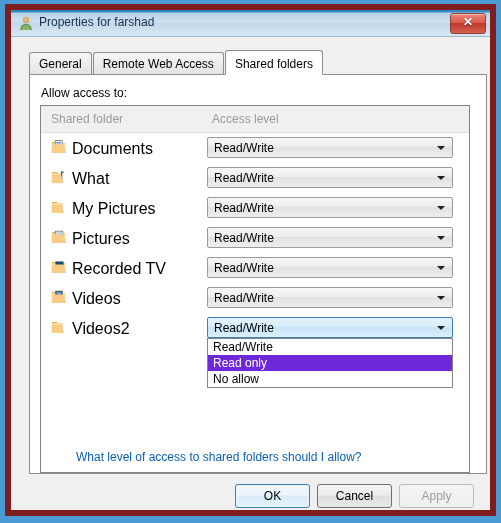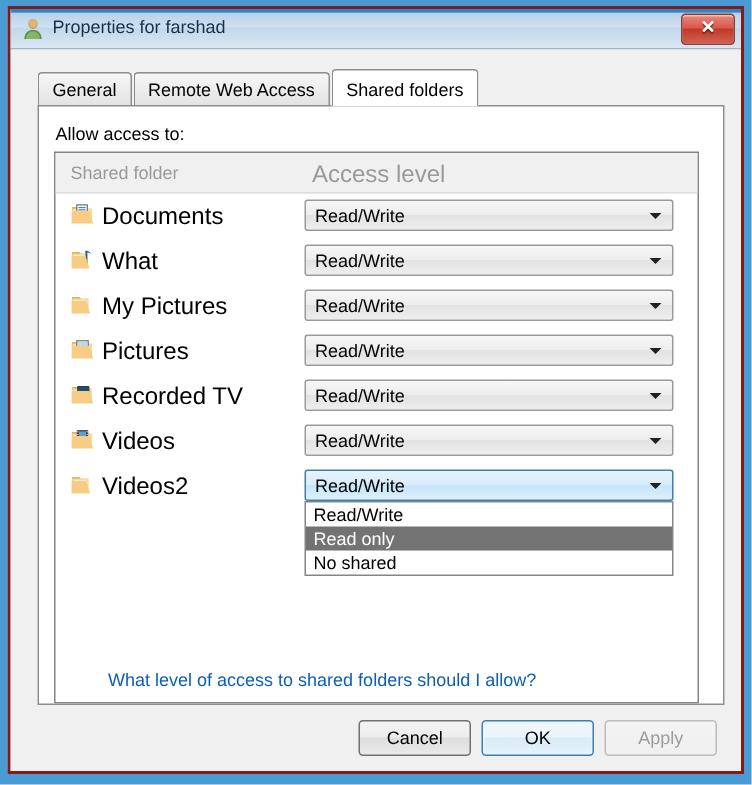--- a/index.html
+++ b/index.html
@@ -23,21 +23,21 @@
     height: 523px;
     background: #4a9ad4;
     box-sizing: border-box;
     padding: 4px 5px 7px 5px;
   }
   .aero-inner {
     position: relative;
     width: 100%;
     height: 100%;
     background: #f0f0f0;
-    border: 2px solid #7f1d1d;
+    border: 6px solid #7f1d1d;
     box-sizing: border-box;
     overflow: hidden;
   }
 
   
   .titlebar {
     position: relative;
     height: 27px;
     background: linear-gradient(to bottom,
        #2f86c5 0px, #2f86c5 2px,
@@ -156,21 +156,21 @@
   }
   .list-header .col-folder {
     position: absolute;
     left: 10px; top: 6px;
     font-size: 12px;
     color: #9a9a9a;
   }
   .list-header .col-access {
     position: absolute;
     left: 171px; top: 6px;
-    font-size: 16px;
+    font-size: 12px;
     color: #9a9a9a;
   }
   .rows {
     position: relative;
   }
   .row {
     position: relative;
     height: 30px;
   }
   .row .ficon {
@@ -231,21 +231,21 @@
   .dd-item {
     height: 16px;
     line-height: 16px;
     padding-left: 5px;
     font-size: 12px;
     color: #000000;
     white-space: nowrap;
     cursor: pointer;
   }
   .dd-item.sel {
-    background: #737373;
+    background: #6d28d9;
     color: #ffffff;
   }
 
   
   .help-link {
     position: absolute;
     left: 11px; bottom: 9px;
     font-size: 12px;
     color: #0c5fb5;
     text-decoration: none;
@@ -463,31 +463,31 @@
                 </svg>
               </span>
               <span class="fname">Videos2</span>
               <div class="combo open">
                 <span class="ctext">Read/Write</span>
                 <span class="carrow"></span>
               </div>
               <div class="dropdown">
                 <div class="dd-item">Read/Write</div>
                 <div class="dd-item sel">Read only</div>
-                <div class="dd-item">No shared</div>
+                <div class="dd-item">No allow</div>
               </div>
             </div>
 
           </div>
         </div>
 
         <a class="help-link">What level of access to shared folders should I allow?</a>
       </div>
 
       <div class="btnbar">
+        <div class="btn default">OK</div>
         <div class="btn">Cancel</div>
-        <div class="btn default">OK</div>
         <div class="btn disabled">Apply</div>
       </div>
 
     </div>
   </div>
 </div>
 
 </body></html>

